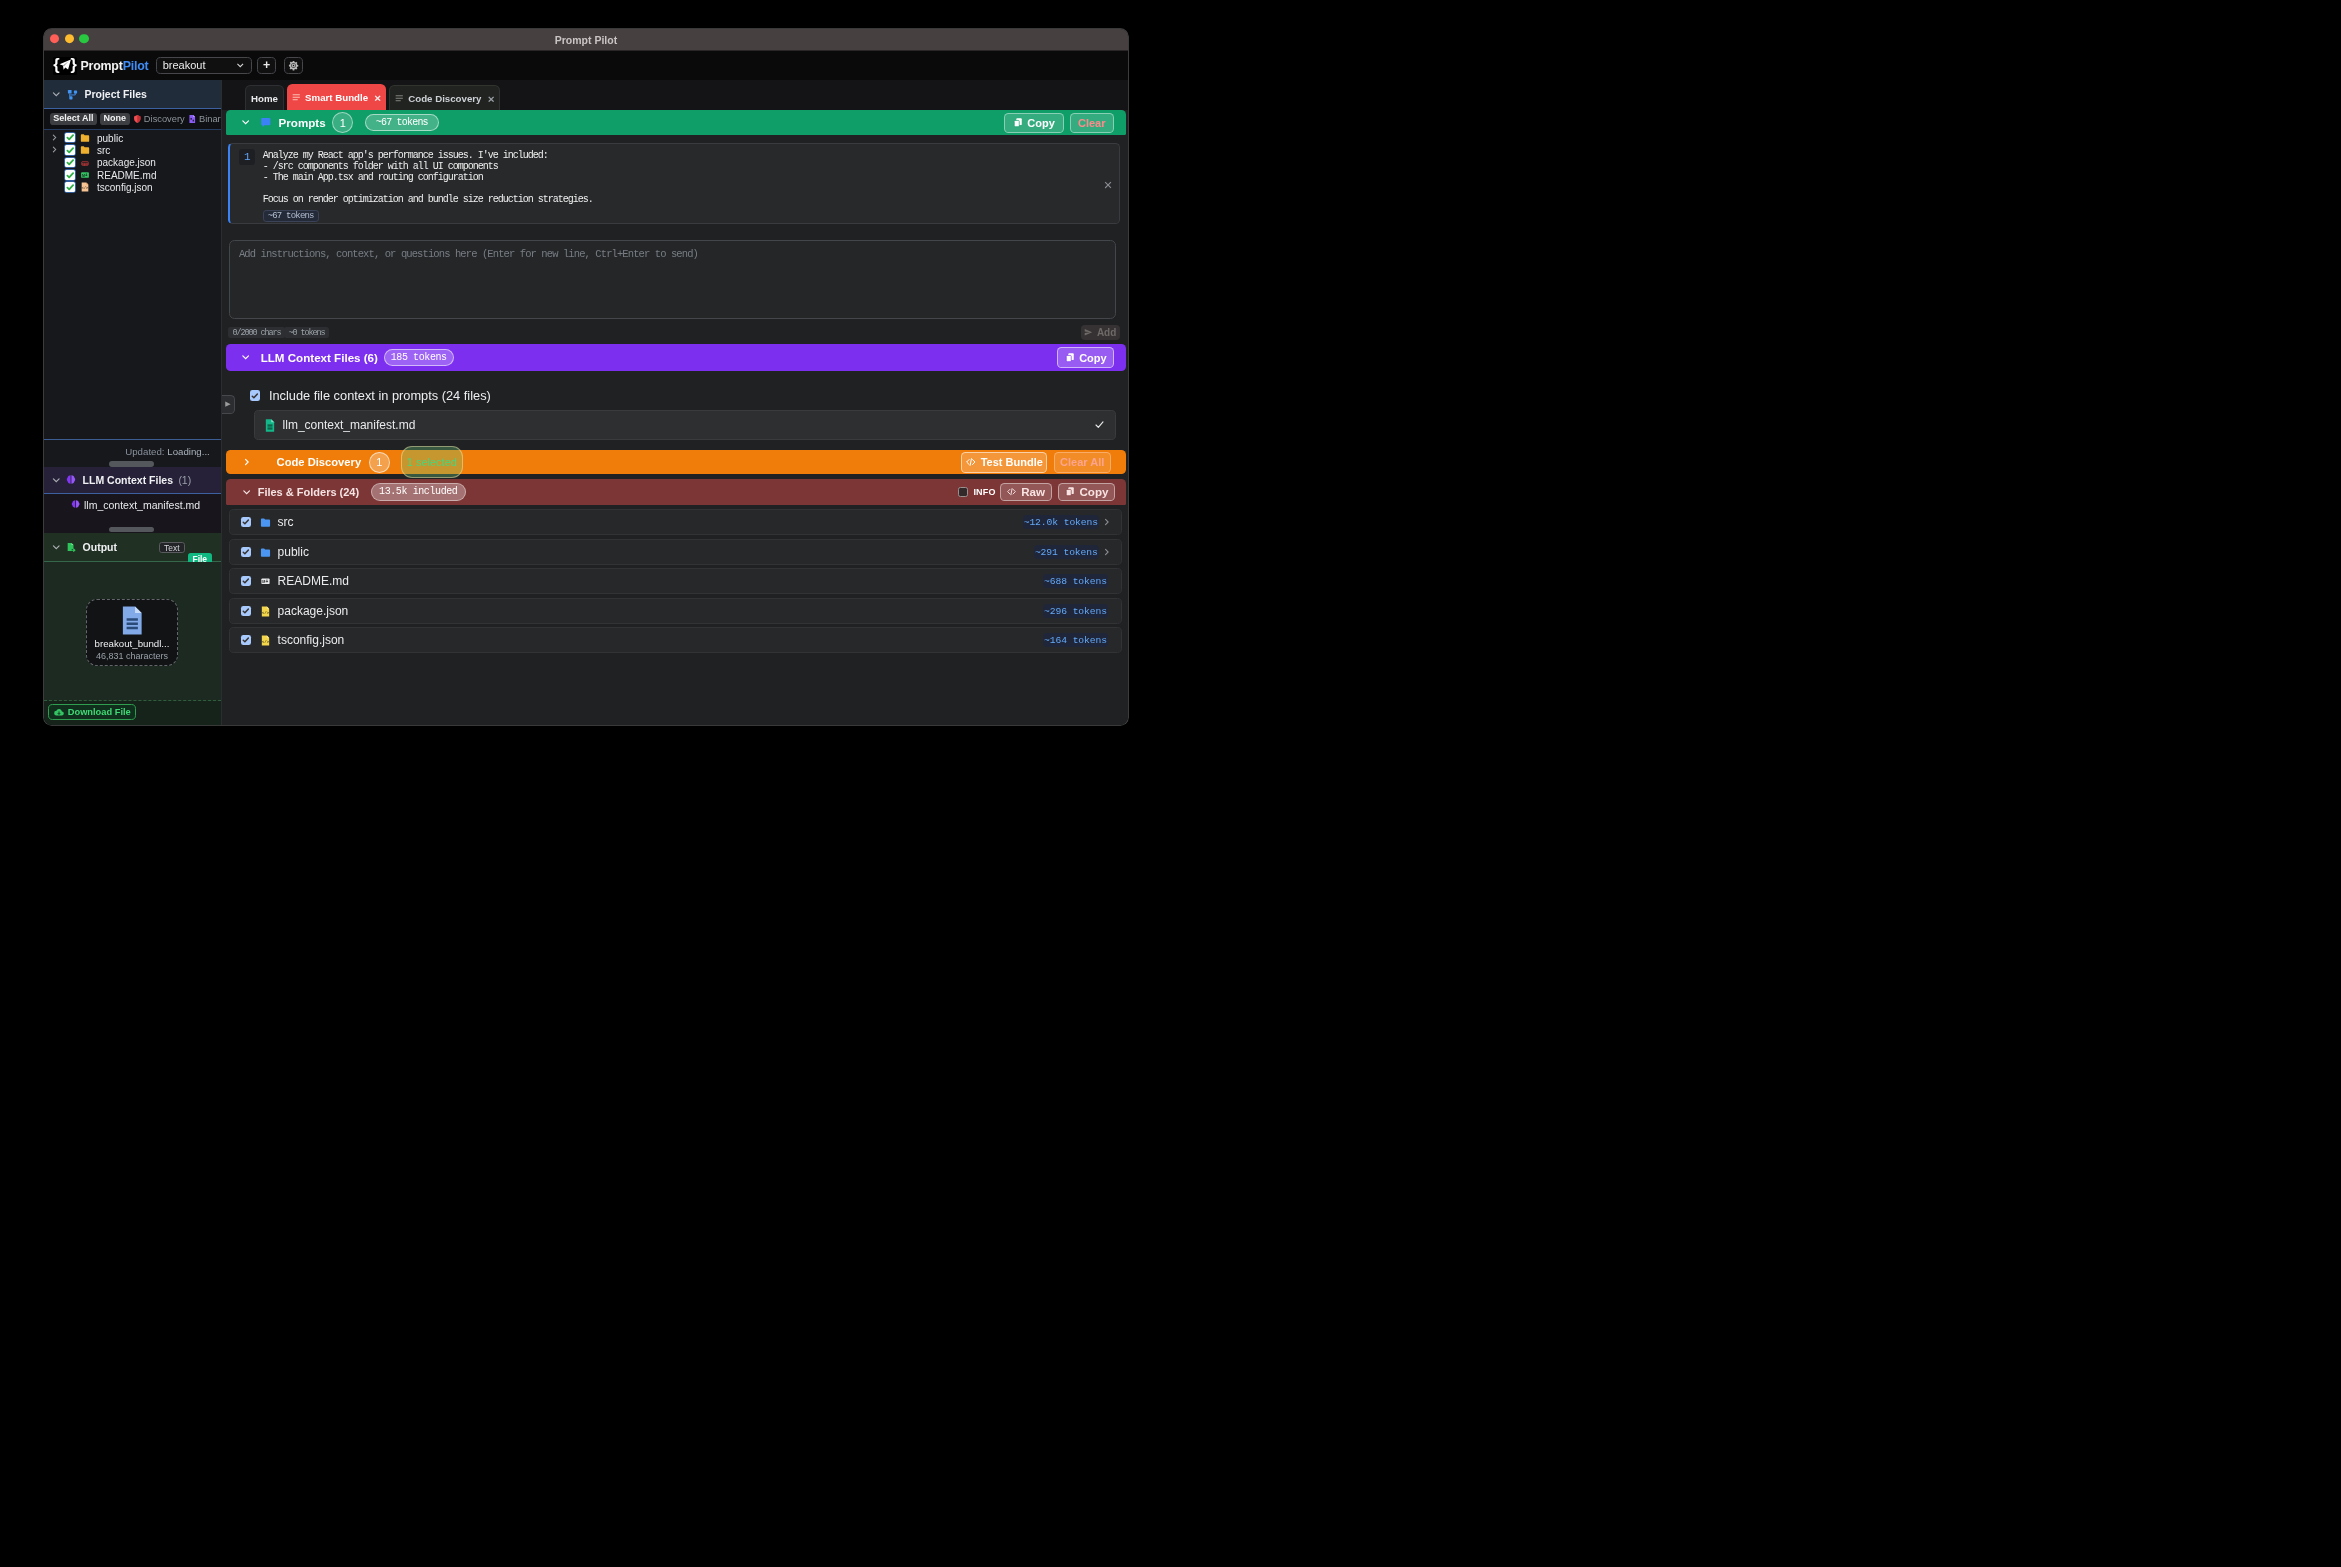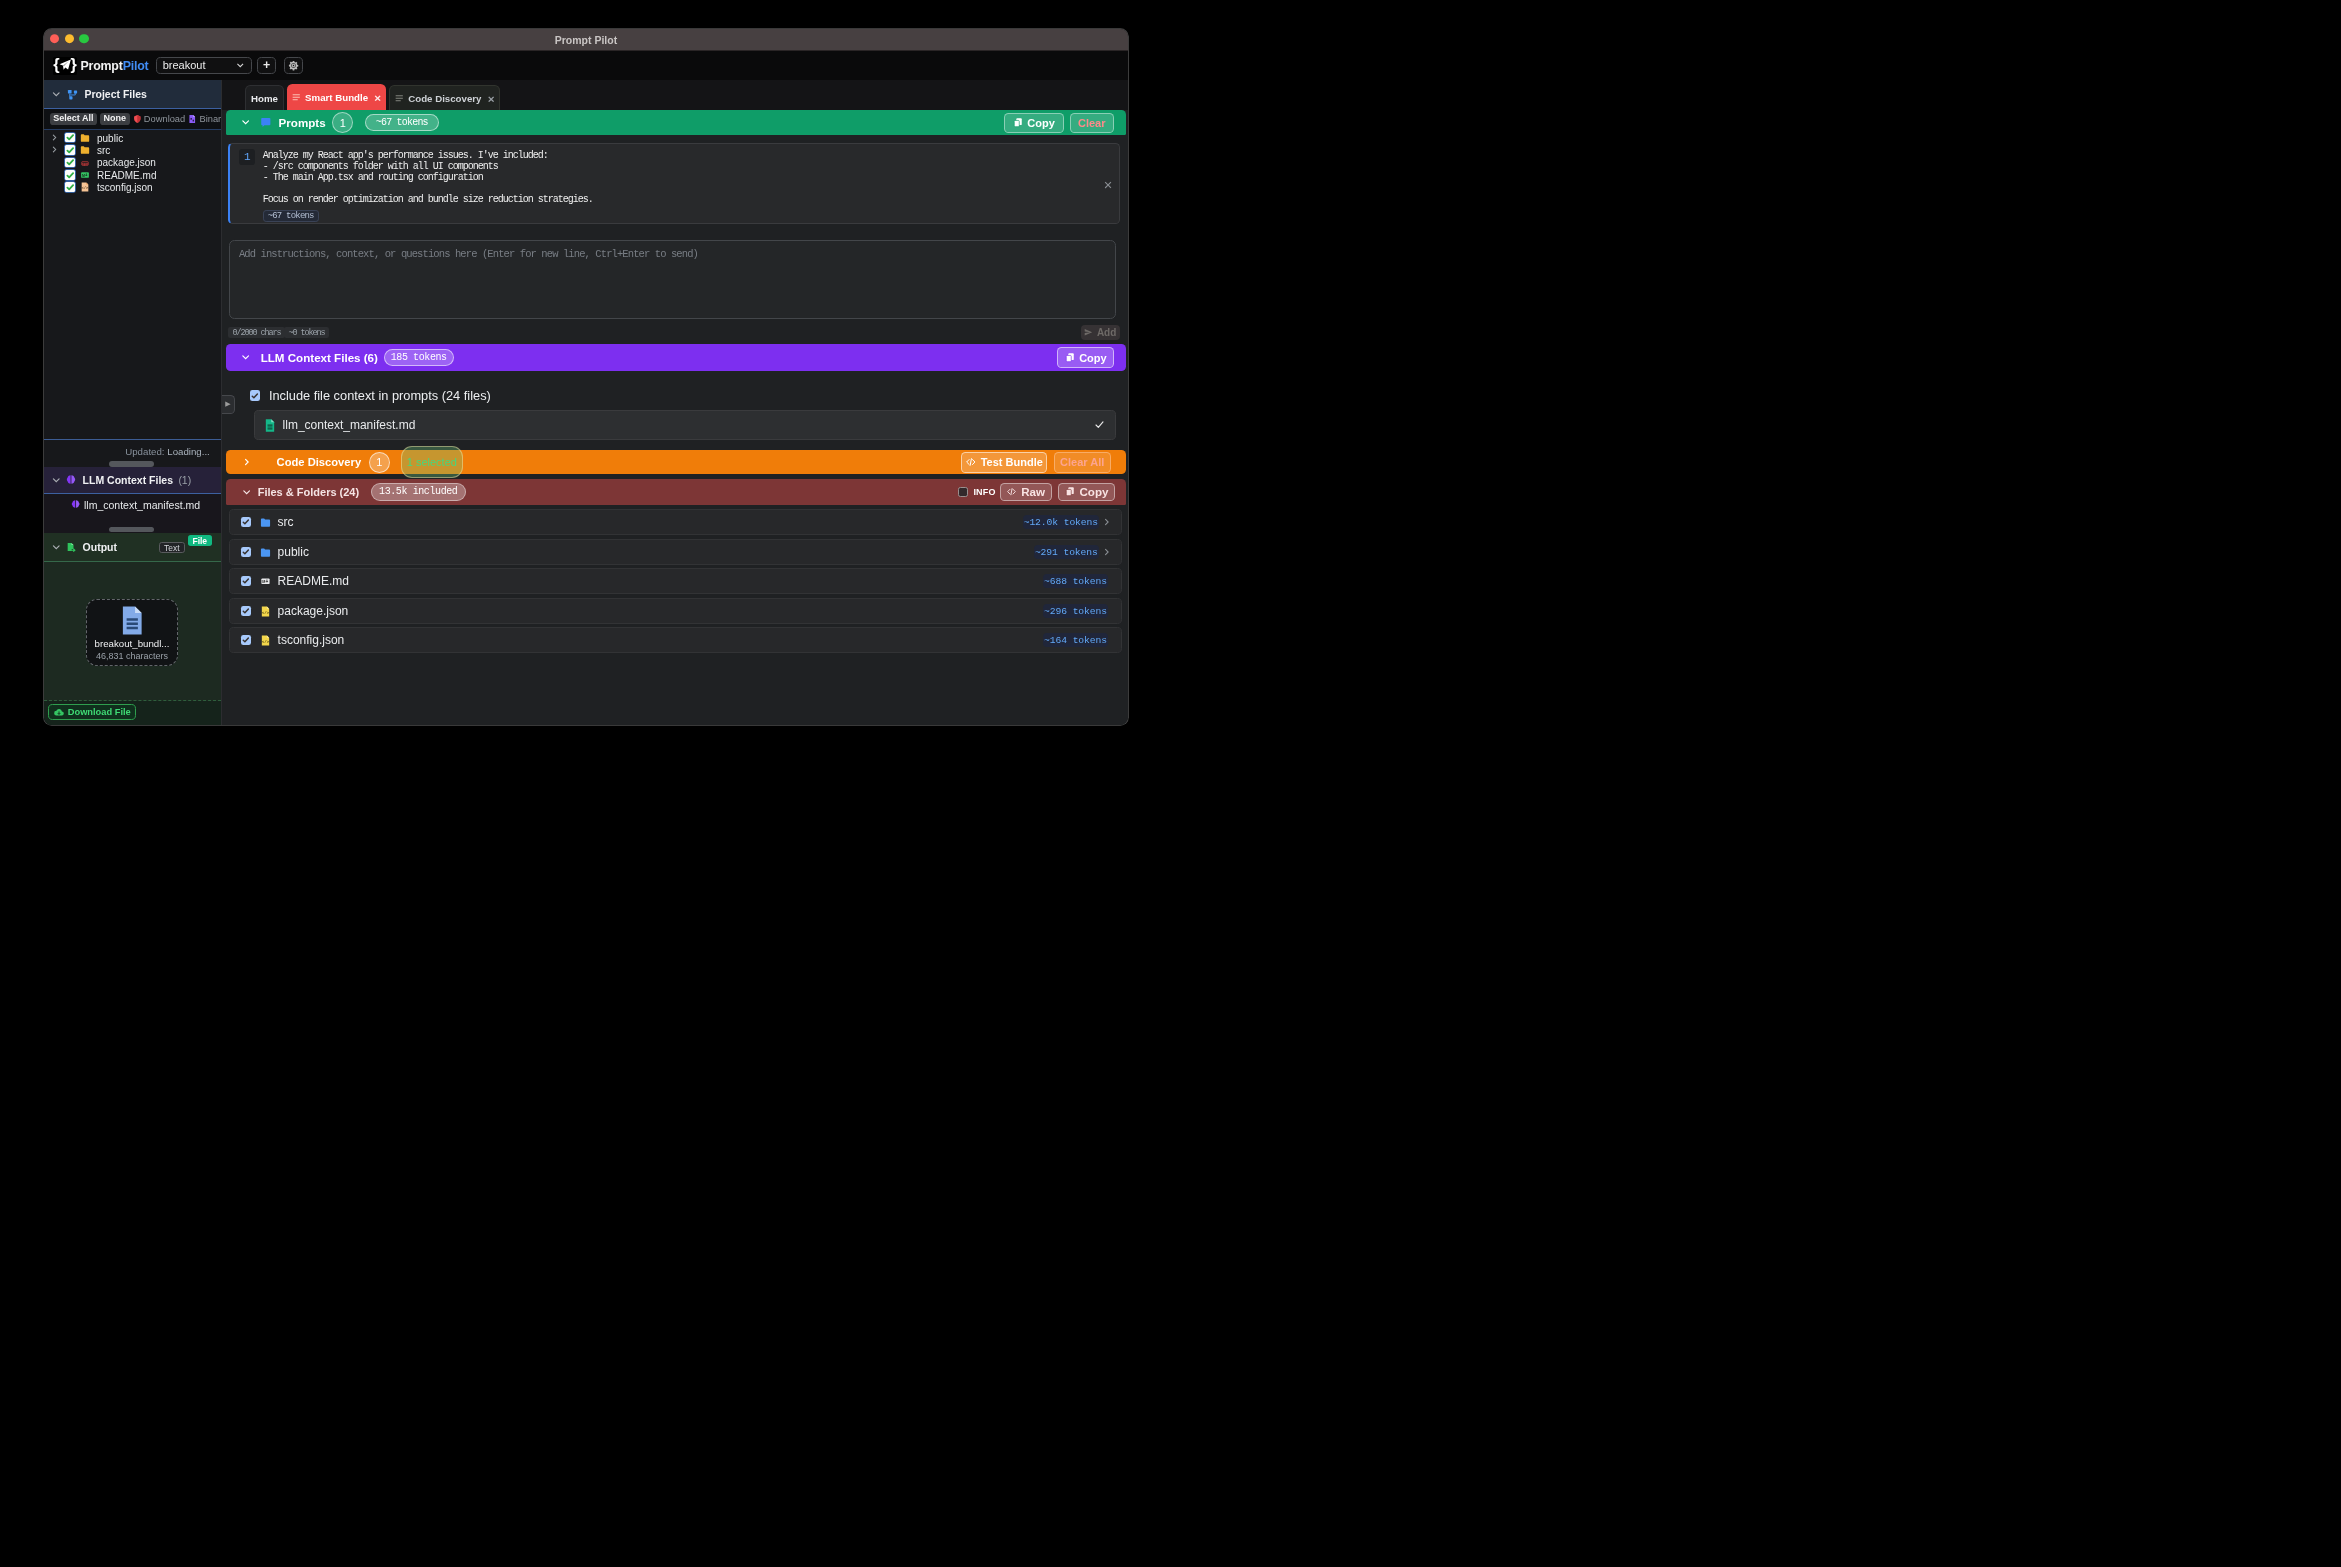--- a/index.html
+++ b/index.html
@@ -124,21 +124,21 @@
           </svg>
         <span class="sec-title" style="margin-left:6.2px">Project Files</span>
       </div>
       <div class="pf-filter">
         <div class="fbtn">Select All</div>
         <div class="fbtn">None</div>
         <svg width="8.5" height="10" viewBox="0 0 24 24" style="margin-right:2.7px;flex:none;">
             <path d="M12 1l9 4v6c0 5.5-4 10-9 12-5-2-9-6.5-9-12V5z" fill="#ef4d52"></path>
             <path d="M12 1l9 4v6c0 5.5-4 10-9 12z" fill="#c53035"></path>
           </svg>
-        <span class="flabel">Download</span>
+        <span class="flabel">Discovery</span>
         <svg width="8.5" height="10" viewBox="0 0 24 24" style="margin-right:2.7px;flex:none;">
             <path d="M4 1h11l5 5v17H4z" fill="#8b5cf6"></path>
             <path d="M15 1l5 5h-5z" fill="#c4b5fd"></path>
             <rect x="7" y="9" width="4" height="5" fill="#2a1a4a"></rect>
             <rect x="13" y="14" width="4" height="5" fill="#2a1a4a"></rect>
           </svg>
         <span class="flabel">Binary</span>
       </div>
       <div class="pf-tree">
         <div class="trow">
@@ -236,21 +236,21 @@
         <svg width="8.5" height="8.5" viewBox="0 0 24 24" fill="none" stroke="#a9adb2" stroke-width="3.4" stroke-linecap="round">
             <path d="M4 8l8 8 8-8"></path>
           </svg>
         <svg style="margin-left:6.2px" width="10" height="11" viewBox="0 0 24 24">
             <path d="M4 1h9l5 5v9.5h-5.5L15 18l-2.5 2.5H4z" fill="#2fc35c"></path>
             <path d="M13 1l5 5h-5z" fill="#86e3a3"></path>
             <path d="M12.5 18.5h8M17.5 15l3.8 3.5-3.8 3.5" stroke="#2fc35c" stroke-width="2.6" fill="none"></path>
           </svg>
         <span class="sec-title" style="margin-left:6.2px">Output</span>
         <div style="position:absolute;right:36px;top:9.3px;height:11px;padding:0 4.3px;border:0.8px solid #595b5e;border-radius:2.7px;color:#d2d5d9;font-size:8.5px;display:flex;align-items:center;background:#222427;">Text</div>
-        <div style="position:absolute;right:9.3px;top:2px;height:11px;padding:0 4.6px;background:#10b981;border-radius:2.7px;color:#fff;font-size:8.5px;font-weight:bold;display:flex;align-items:center;">File</div>
+        <div style="position:absolute;right:9.3px;top:20px;height:11px;padding:0 4.6px;background:#10b981;border-radius:2.7px;color:#fff;font-size:8.5px;font-weight:bold;display:flex;align-items:center;">File</div>
       </div>
       <div class="out-body">
         <div style="position:absolute;left:42px;top:37px;width:92px;height:67px;background:#111315;border:1.2px dashed #63666b;border-radius:11px;">
           <svg style="position:absolute;left:34px;top:6.2px" width="22.5" height="29" viewBox="0 0 24 30">
               <path d="M2 0h13l7 7v23H2z" fill="#82aae8"></path>
               <path d="M15 0l7 7h-7z" fill="#c9dcf7"></path>
               <path d="M6 14h12M6 18.5h12M6 23h12" stroke="#2a4a77" stroke-width="2.6"></path>
             </svg>
           <div style="position:absolute;left:0;right:0;top:38px;text-align:center;color:#f0f1f3;font-size:9.7px;">breakout_bundl...</div>
           <div style="position:absolute;left:0;right:0;top:51px;text-align:center;color:#9aa1a9;font-size:9px;">46,831 characters</div>

